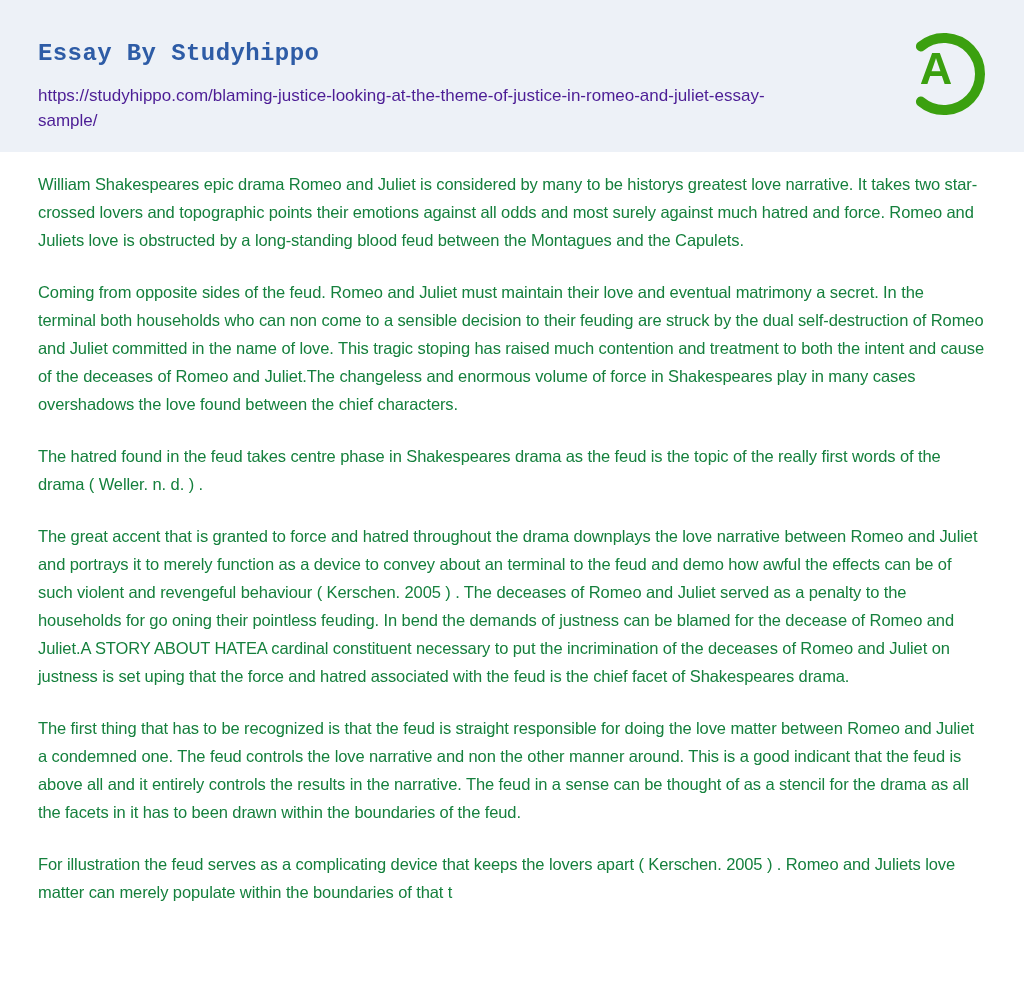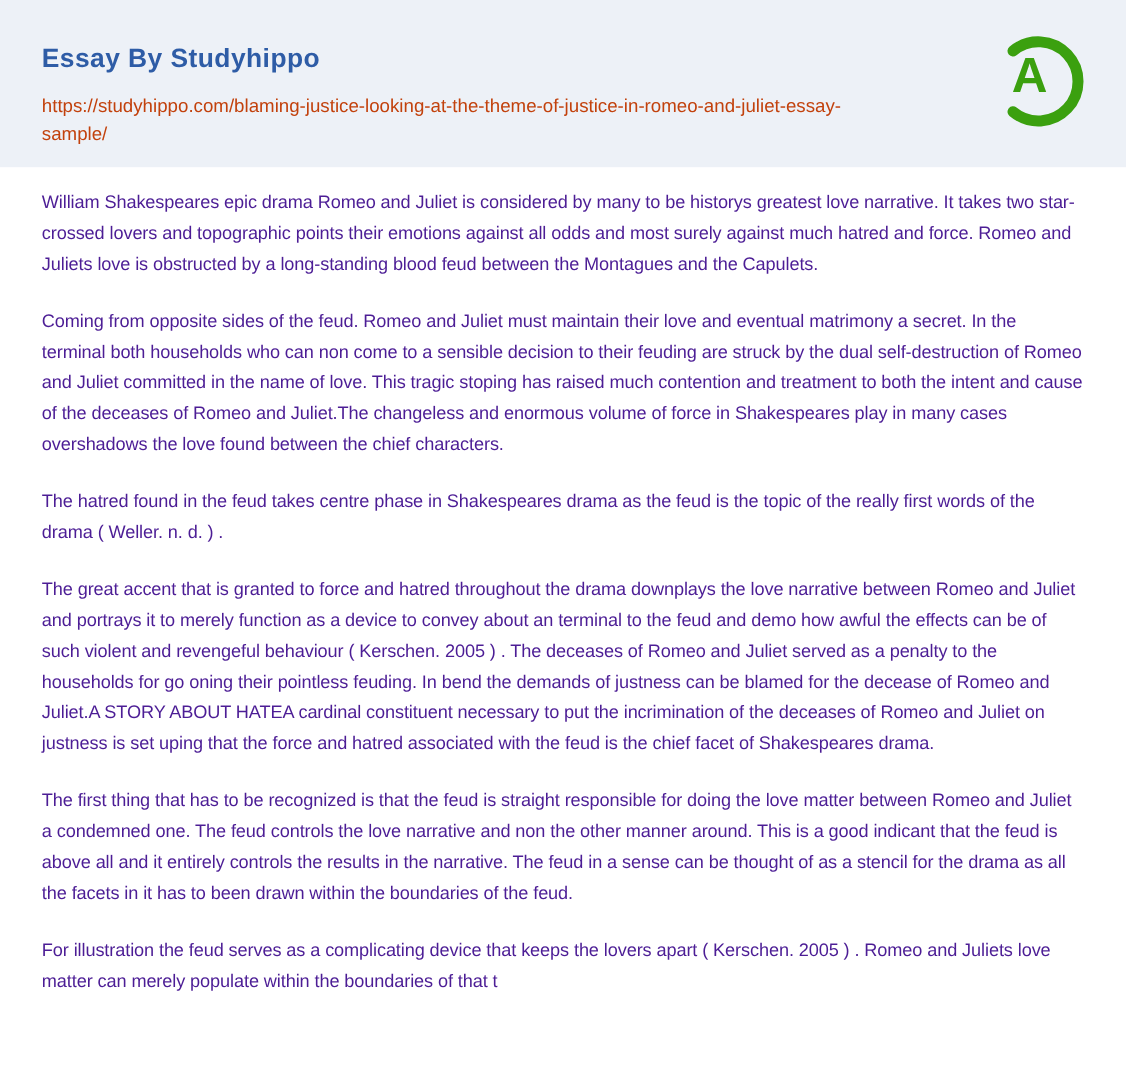--- a/index.html
+++ b/index.html
@@ -28,26 +28,27 @@
   }
   .header-left {
     max-width: 820px;
   }
   .site-title {
     margin: 0 0 16px 0;
     font-size: 24px;
     font-weight: 700;
     letter-spacing: 0.4px;
     color: #2e5ca6;
+    font-family: Liberation Mono, monospace;
   }
   .site-url {
     display: block;
     font-size: 17px;
     line-height: 25px;
-    color: #c2410c;
+    color: #4c1d95;
     text-decoration: none;
     max-width: 770px;
     overflow-wrap: break-word;
     word-break: break-word;
   }
   .logo {
     width: 84px;
     height: 84px;
     margin-top: -8px;
     flex: 0 0 auto;
@@ -65,21 +66,21 @@
     font-weight: 800;
     letter-spacing: -0.3px;
     color: #191a20;
   }
   .essay-body p {
     margin: 0 0 24px 0;
     max-width: 948px;
     font-size: 16.5px;
     line-height: 28px;
     letter-spacing: -0.1px;
-    color: #4c1d95;
+    color: #15803d;
   }
 </style>
 </head>
 <body>
 
 <div class="page">
 
   <header class="site-header">
     <div class="header-left">
       <h1 class="site-title">Essay By Studyhippo</h1>

